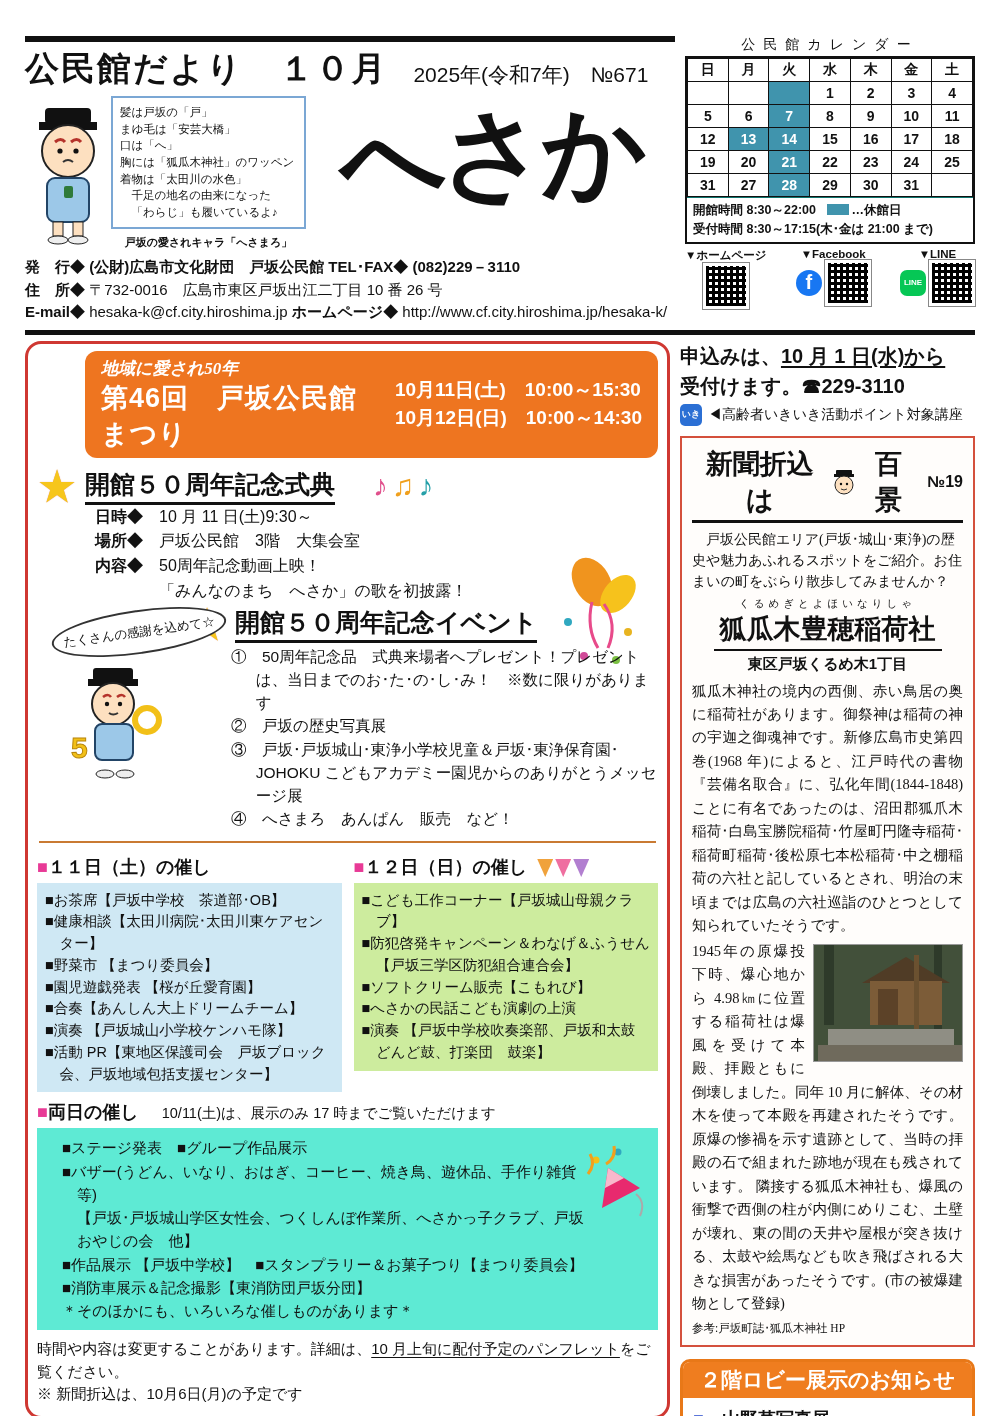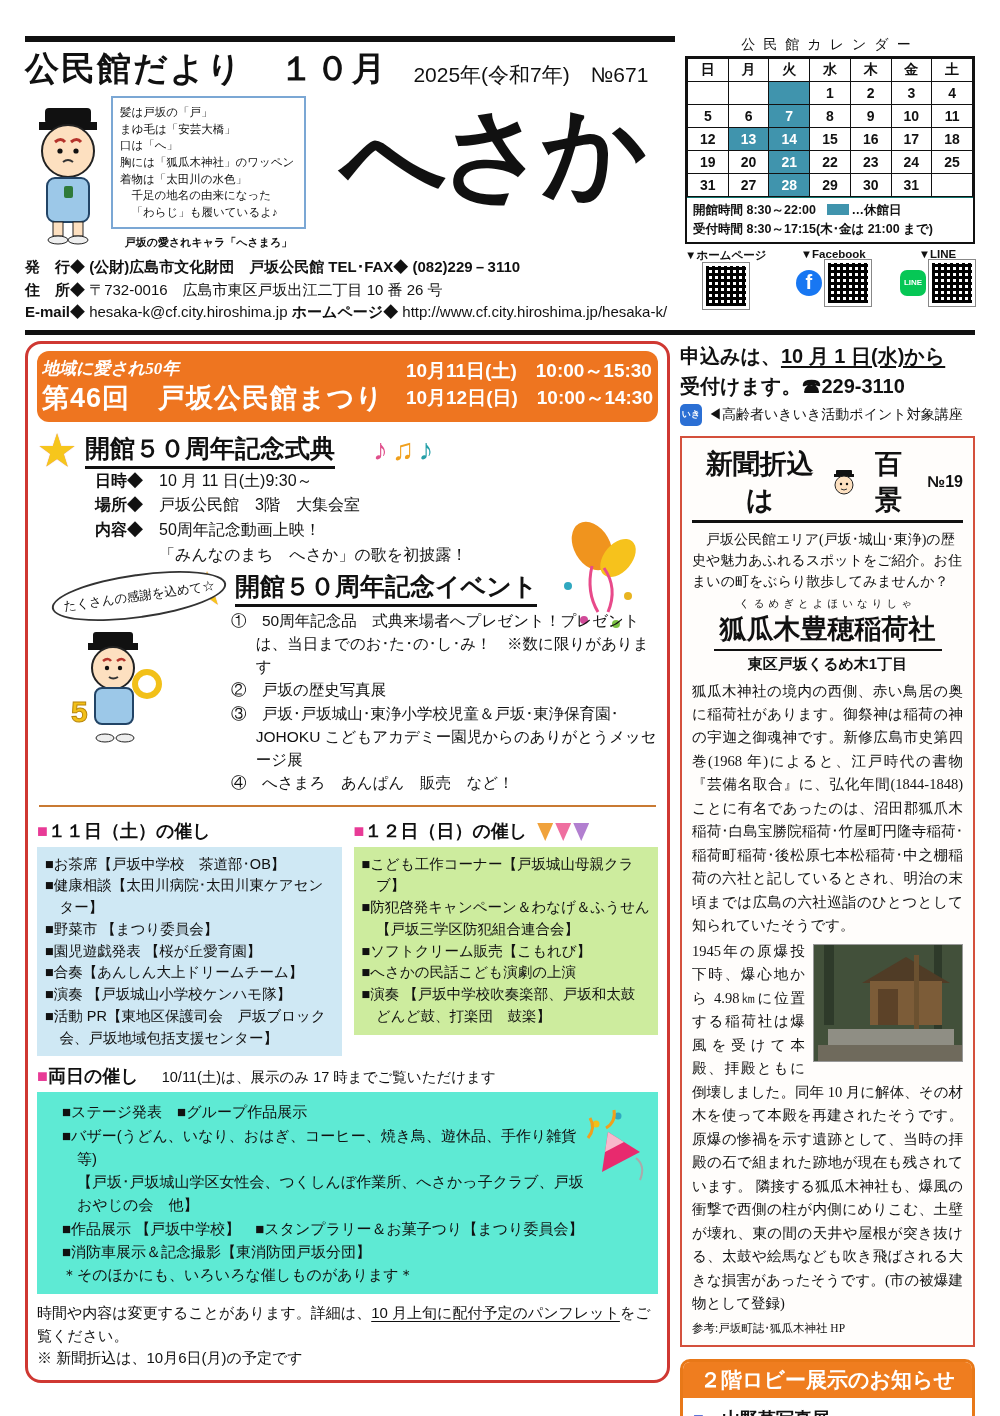--- a/index.html
+++ b/index.html
@@ -39,22 +39,22 @@
   .line-ic{width:26px;height:26px;border-radius:7px;background:#06c755;color:#fff;font-weight:bold;
          font-size:8px;display:flex;align-items:center;justify-content:center;}
   .publisher{margin-top:6px;font-size:15px;line-height:1.5;}
   .publisher .plabel{font-weight:bold;}
   .hdr-bottombar{margin:6px 25px 0 25px;border-top:5px solid #111;}
   
   .bodyrow{display:flex;gap:10px;padding:6px 25px 0 25px;align-items:flex-start;}
   .main-box{width:645px;flex:none;border:3px solid #cf3832;border-radius:16px;padding:7px 9px 10px 9px;position:relative;}
   .right-col{flex:1;}
   
-  .banner{background:#ee7520;border-radius:12px;color:#fff;display:flex;align-items:flex-start;
-          padding:6px 5px;gap:10px;}
+  .banner{background:#ee7520;border-radius:12px;color:#fff;display:flex;align-items:center;
+          padding:6px 16px;gap:10px;margin-left:48px;}
   .banner-tag{font-family:"Liberation Serif",serif;font-style:italic;font-size:17px;font-weight:bold;}
   .banner-title{font-size:27px;font-weight:900;letter-spacing:1px;}
   .banner-dates{margin-left:auto;font-size:19px;font-weight:bold;line-height:1.45;text-align:left;white-space:nowrap;}
   
   .sec-head{display:flex;align-items:center;gap:8px;margin-top:10px;}
   .star{color:#f6c61c;font-size:40px;line-height:.8;text-shadow:0 0 1px #d89;}
   .sec-title{font-size:25px;font-weight:900;border-bottom:3px solid #111;padding-bottom:1px;}
   .kv{display:flex;font-size:16px;line-height:1.55;margin-left:58px;}
   .kv .k{font-weight:bold;width:64px;flex:none;}
   .notes-decor{font-size:30px;letter-spacing:4px;margin-left:30px;}

